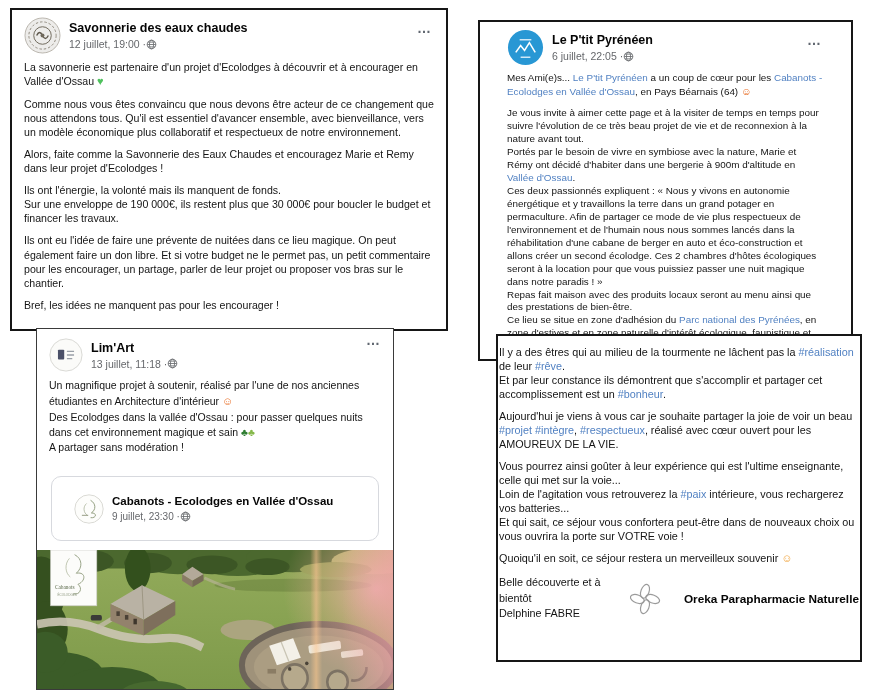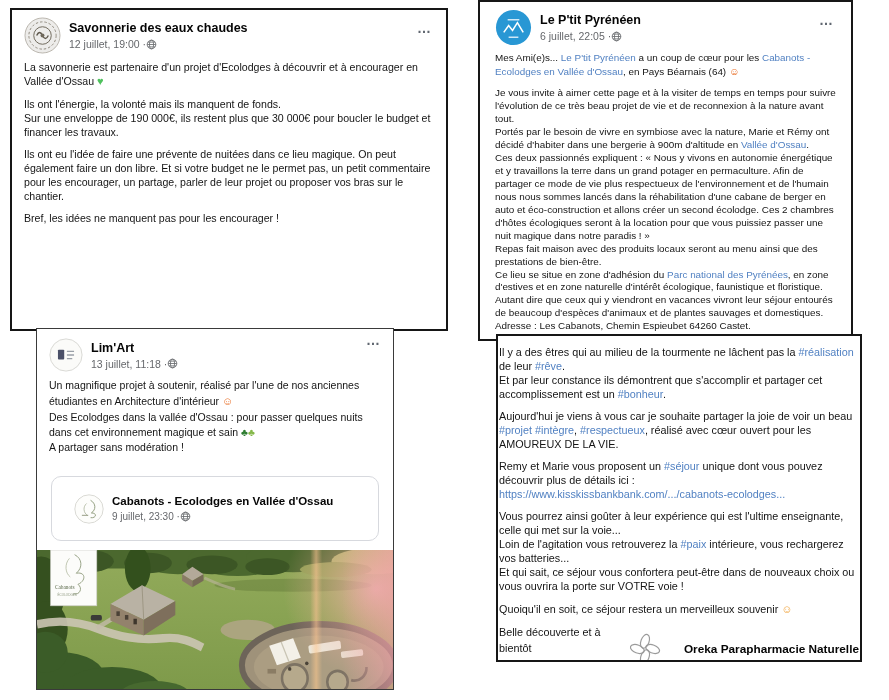--- a/index.html
+++ b/index.html
@@ -1,20 +1,20 @@
 <!DOCTYPE html>
 <html><head>
 <meta charset="utf-8">
 <style>
   *{margin:0;padding:0;box-sizing:border-box}
   html,body{background:#fff}
   body{width:889px;height:700px;position:relative;font-family:"Liberation Sans",sans-serif;color:#050505;overflow:hidden}
   .panel{position:absolute;background:#fff;border:2px solid #161616;overflow:hidden}
   #panel-savonnerie{left:10px;top:8px;width:438px;height:323px;padding:7px 12px}
-  #panel-ptit{left:478px;top:0;width:375px;height:341px;padding:7px 15px}
+  #panel-ptit{left:478px;top:20px;width:375px;height:341px;padding:7px 27px}
   #panel-limart{left:36px;top:328px;width:358px;height:362px;border-width:1px;border-color:#3a3a3a;display:flex;flex-direction:column}
   #panel-oreka{left:496px;top:334px;width:366px;height:328px;padding:9px 1px}
 
   .post-header{display:flex;align-items:center;gap:8px;position:relative;margin-bottom:6px}
   .avatar{width:37px;height:37px;border-radius:50%;flex:none}
   .avatar.small{width:30px;height:30px}
   .hcol{display:flex;flex-direction:column}
   .hname{font-weight:bold;font-size:12.5px;color:#050505;line-height:1.2}
   .hmeta{font-size:10.5px;color:#65676b;display:flex;align-items:center;gap:0;margin-top:2px}
   .globe{width:11px;height:11px;display:inline-block}
@@ -70,20 +70,22 @@
             <circle cx="6" cy="6" r="4.7" fill="none" stroke="#65676b" stroke-width="0.9"></circle>
             <ellipse cx="6" cy="6" rx="2.2" ry="4.7" fill="none" stroke="#65676b" stroke-width="0.9"></ellipse>
             <path d="M1.3,6 h9.4 M2,3.4 h8 M2,8.6 h8" stroke="#65676b" stroke-width="0.9" fill="none"></path>
           </svg>
       </span>
     </div>
     <span class="more">…</span>
   </div>
   <div class="body body-sav">
       <p class="para">La savonnerie est partenaire d'un projet d'Ecolodges à découvrir et à encourager en Vallée d'Ossau <span class="em-green">♥</span></p>
+      <p class="para">Comme nous vous êtes convaincu que nous devons être acteur de ce changement que nous attendons tous. Qu'il est essentiel d'avancer ensemble, avec bienveillance, vers un modèle économique plus collaboratif et respectueux de notre environnement.</p>
+      <p class="para">Alors, faite comme la Savonnerie des Eaux Chaudes et encouragez Marie et Remy dans leur projet d'Ecolodges !</p>
       <p class="para">Ils ont l'énergie, la volonté mais ils manquent de fonds.<br>Sur une enveloppe de 190 000€, ils restent plus que 30 000€ pour boucler le budget et financer les travaux.</p>
       <p class="para">Ils ont eu l'idée de faire une prévente de nuitées dans ce lieu magique. On peut également faire un don libre. Et si votre budget ne le permet pas, un petit commentaire pour les encourager, un partage, parler de leur projet ou proposer vos bras sur le chantier.</p>
       <p class="para">Bref, les idées ne manquent pas pour les encourager !</p>
     </div>
 </div>
 
 <div class="panel" id="panel-ptit">
   <div class="post-header">
     <svg class="avatar" viewBox="0 0 38 38">
       <circle cx="19" cy="19" r="18" fill="#2897d4"></circle>
@@ -251,21 +253,20 @@
         <text x="24" y="50" font-size="3.6" fill="#8a957c" font-family="Liberation Sans, sans-serif">ÉCOLODGES</text>
       </g>
     </svg>
   </div>
 </div>
 
 <div class="panel" id="panel-oreka">
   <div class="body body-oreka">
       <p class="para">Il y a des êtres qui au milieu de la tourmente ne lâchent pas la <span class="hash">#réalisation</span> de leur <span class="hash">#rêve</span>.<br>Et par leur constance ils démontrent que s'accomplir et partager cet accomplissement est un <span class="hash">#bonheur</span>.</p>
       <p class="para">Aujourd'hui je viens à vous car je souhaite partager la joie de voir un beau <span class="hash">#projet</span> <span class="hash">#intègre</span>, <span class="hash">#respectueux</span>, réalisé avec cœur ouvert pour les AMOUREUX DE LA VIE.</p>
-      <p class="para">Remy et Marie vous proposent un <span class="hash">#séjour</span> unique dont vous pouvez découvrir plus de détails ici :<br><span class="link">https://www.kisskissbankbank.com/.../cabanots-ecolodges...</span></p>
       <p class="para">Vous pourrez ainsi goûter à leur expérience qui est l'ultime enseignante, celle qui met sur la voie...<br>Loin de l'agitation vous retrouverez la <span class="hash">#paix</span> intérieure, vous rechargerez vos batteries...<br>Et qui sait, ce séjour vous confortera peut-être dans de nouveaux choix ou vous ouvrira la porte sur VOTRE voie !</p>
       <p class="para">Quoiqu'il en soit, ce séjour restera un merveilleux souvenir <span class="em-hug">☺</span></p>
     </div>
   <div class="sig">
     <div class="sig-left">
       <div>Belle découverte et à bientôt</div>
       <div>Delphine FABRE</div>
     </div>
     <svg class="oreka-logo" viewBox="0 0 40 40">
       <g fill="none" stroke="#9b9b9b" stroke-width="1.3">

